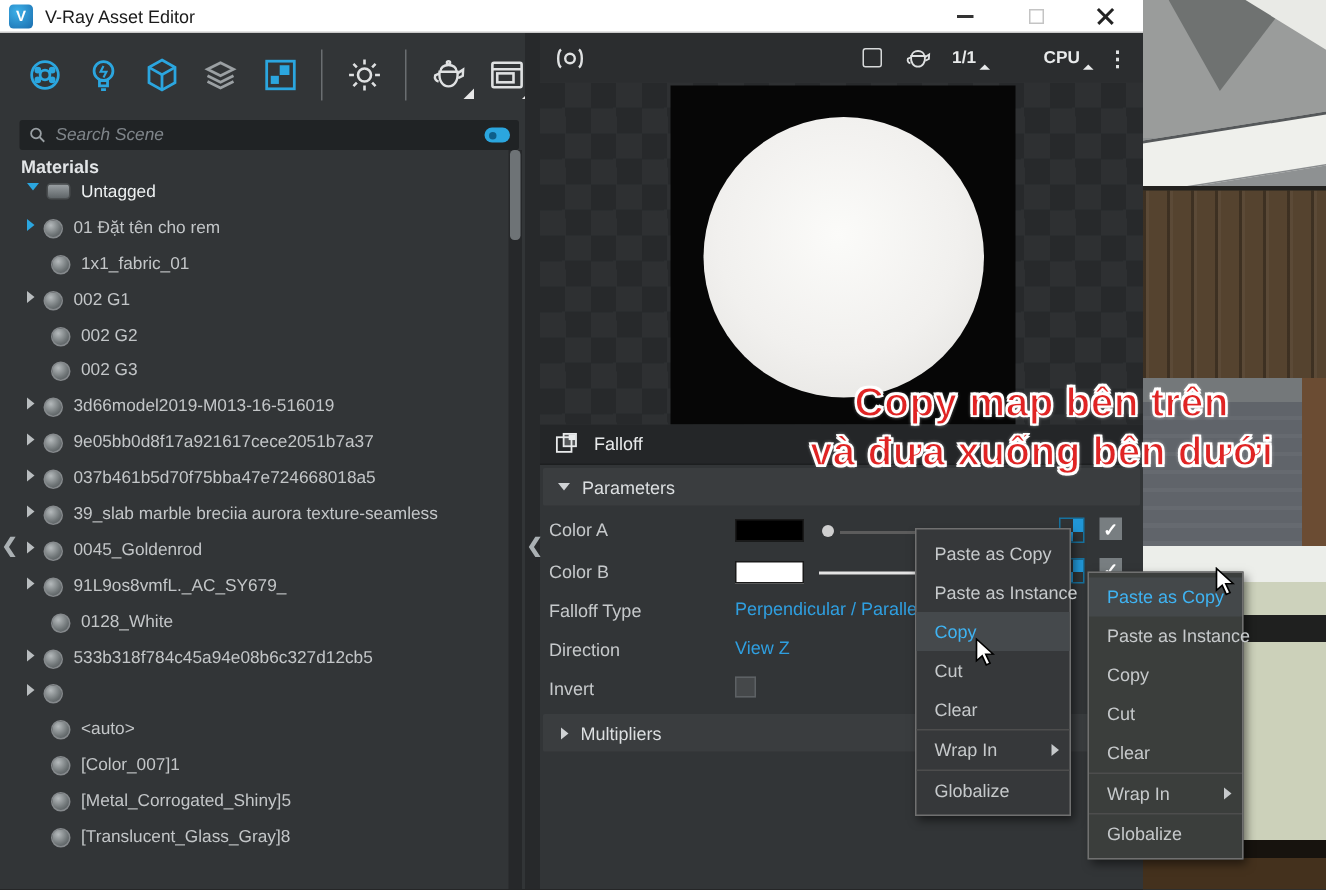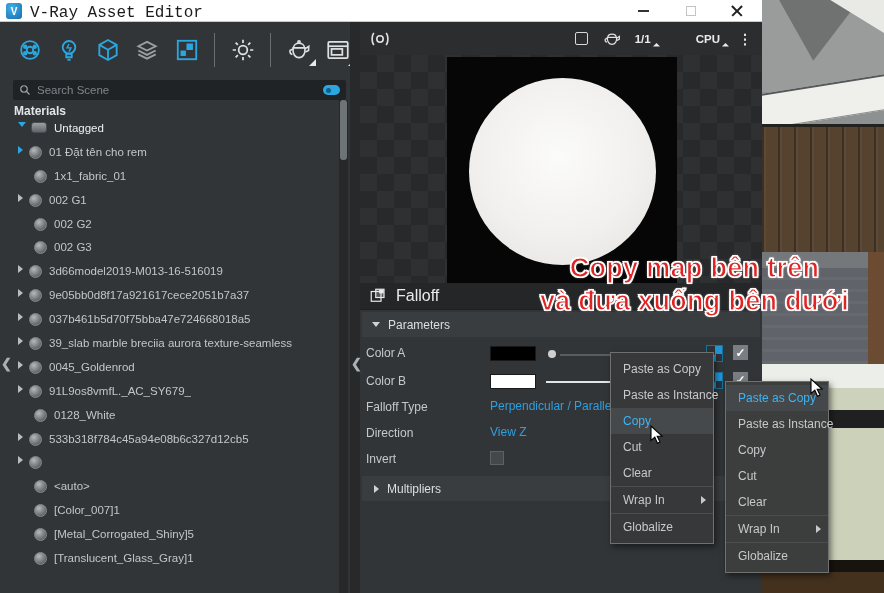--- a/index.html
+++ b/index.html
@@ -5,21 +5,21 @@
   * { margin:0; padding:0; box-sizing:border-box; }
   html,body { background:#1b1b1b; }
   body { font-family:"Liberation Sans", sans-serif; }
   .stage { position:relative; width:884px; height:593px; overflow:hidden; background:#323537; }
 
   
   .titlebar { position:absolute; left:0; top:0; width:762px; height:22px; background:#ffffff; border-bottom:1px solid #c9c9c9; z-index:5; }
   .logo { position:absolute; left:6px; top:3px; width:16px; height:16px; border-radius:3px;
           background:radial-gradient(circle at 35% 30%, #3db0e8, #1a6dae); color:#fff; font-size:10px; font-weight:bold;
           display:flex; align-items:center; justify-content:center; }
-  .title-text { position:absolute; left:30px; top:4px; font-size:16px; color:#1b1b1b;font-family:Liberation Mono, monospace; }
+  .title-text { position:absolute; left:30px; top:4px; font-size:12px; color:#1b1b1b; }
   .win-btn { position:absolute; top:0; width:34px; height:22px; display:flex; align-items:center; justify-content:center; }
   .wb-min { left:626px; } .wb-max { left:674px; } .wb-close { left:720px; }
   .glyph-min { width:11px; height:2px; background:#333; }
   .glyph-max { width:10px; height:10px; border:1.5px solid #c4c4c4; }
   .glyph-close { position:relative; width:12px; height:12px; }
   .glyph-close::before,.glyph-close::after { content:""; position:absolute; left:-1px; top:5px; width:14px; height:1.6px; background:#222; }
   .glyph-close::before { transform:rotate(45deg); } .glyph-close::after { transform:rotate(-45deg); }
 
   
   .appbg { position:absolute; left:0; top:22px; width:762px; height:571px; background:#323537; }
@@ -28,21 +28,21 @@
   .tbar { position:absolute; left:16px; top:27px; width:336px; height:46px; display:flex; align-items:center; gap:12px; z-index:6; }
   .tbtn { position:relative; width:28px; height:28px; display:flex; align-items:center; justify-content:center; color:#9ba0a3; }
   .tbtn.act { color:#2ba6df; } .tbtn.lite { color:#dfe1e2; }
   .tbtn svg { width:26px; height:26px; }
   .tdiv { width:1px; height:34px; background:#6a6e71; margin:0 2px; }
   .corner { position:absolute; right:-3px; bottom:-2px; width:0; height:0; border-left:7px solid transparent; border-bottom:7px solid #e8e8e8; }
 
   
   .searchbar { position:absolute; left:13px; top:80px; width:333px; height:20px; background:#202325; border-radius:2px; display:flex; align-items:center; padding:0 6px; z-index:6; }
   .searchbar svg { width:12px; height:12px; flex:0 0 auto; }
-  .search-input { flex:1; background:transparent; border:none; outline:none; color:#cfd2d4; font-size:11.5px; padding:0 6px; font-family:"Liberation Sans",sans-serif; }
+  .search-input { flex:1; background:transparent; border:none; outline:none; color:#cfd2d4; font-size:11.5px; font-style:italic; padding:0 6px; font-family:"Liberation Sans",sans-serif; }
   .search-input::placeholder { color:#7f858a; }
   .filter-toggle { width:17px; height:10px; border-radius:5px; background:#2ba6df; position:relative; }
   .filter-toggle::after { content:""; position:absolute; left:3px; top:2.5px; width:5px; height:5px; border-radius:50%; background:#0e5f8a; }
 
   
   .mat-header { position:absolute; left:14px; top:104px; font-size:12px; font-weight:bold; color:#e2e5e7; z-index:6; }
   .mlist { position:absolute; left:8px; top:122px; width:330px; height:471px; overflow:hidden; z-index:6; }
   .mrow { position:relative; height:23.9px; display:flex; align-items:flex-start; }
   .arr { width:10px; margin-left:10px; flex:0 0 auto; }
   .arr-down { width:0; height:0; border-left:4.5px solid transparent; border-right:4.5px solid transparent; border-top:5.5px solid #b9bdbf; }
@@ -73,21 +73,21 @@
 
   .preview { position:absolute; left:360px; top:55px; width:402px; height:228px; z-index:4;
              background:conic-gradient(#2e3032 90deg, #27292b 90deg 180deg, #2e3032 180deg 270deg, #27292b 270deg);
              background-size:34px 34px; }
   .pv-black { position:absolute; left:87px; top:2px; width:230px; height:226px; background:#060606; }
   .pv-circle { position:absolute; left:22px; top:21px; width:187px; height:187px; border-radius:50%;
                background:radial-gradient(circle at 48% 42%, #fbfbf9 0%, #f1f0ee 55%, #e2e1de 100%); }
 
   .falloff-bar { position:absolute; left:360px; top:283px; width:402px; height:27px; background:#242628; display:flex; align-items:center; z-index:6; border-bottom:1px solid #1d1f20; }
   .falloff-bar svg { width:18px; height:18px; margin-left:9px; }
-  .falloff-title { margin-left:9px; font-size:16px; color:#e8eaeb; }
+  .falloff-title { margin-left:9px; font-size:12px; color:#e8eaeb; }
 
   .section-bar { position:absolute; left:362px; width:398px; height:25px; background:#3a3d3f; display:flex; align-items:center; z-index:6; border-radius:1px; }
   .sec-params { top:312px; } .sec-mult { top:476px; }
   .sec-label { margin-left:8px; font-size:12px; color:#dcdfe1; }
   .tri-down { width:0; height:0; border-left:4.5px solid transparent; border-right:4.5px solid transparent; border-top:5.5px solid #cfd2d4; margin-left:10px; }
   .tri-right { width:0; height:0; border-top:4.5px solid transparent; border-bottom:4.5px solid transparent; border-left:5.5px solid #cfd2d4; margin-left:12px; }
 
   .prow-label { position:absolute; left:366px; font-size:12px; color:#c6c9cb; z-index:6; }
   .swatch { position:absolute; width:46px; height:15px; z-index:6; border:1px solid #1a1a1a; }
   .sw-a { left:490px; top:346px; background:#000; }
@@ -349,21 +349,21 @@
         <span class="mlabel">[Color_007]1</span>
       </div>
       <div class="mrow">
         <span class="arr "></span>
         <span class="sphicon"></span>
         <span class="mlabel">[Metal_Corrogated_Shiny]5</span>
       </div>
       <div class="mrow">
         <span class="arr "></span>
         <span class="sphicon"></span>
-        <span class="mlabel">[Translucent_Glass_Gray]1</span>
+        <span class="mlabel">[Translucent_Glass_Gray]8</span>
       </div>
     </div>
   <div class="vscroll">
       <div class="vthumb"></div>
     </div>
 
   <div class="splitter"></div>
   <div class="chev" style="left:1px; top:356px;">❮</div>
   <div class="chev" style="left:351px; top:356px;">❮</div>
 

